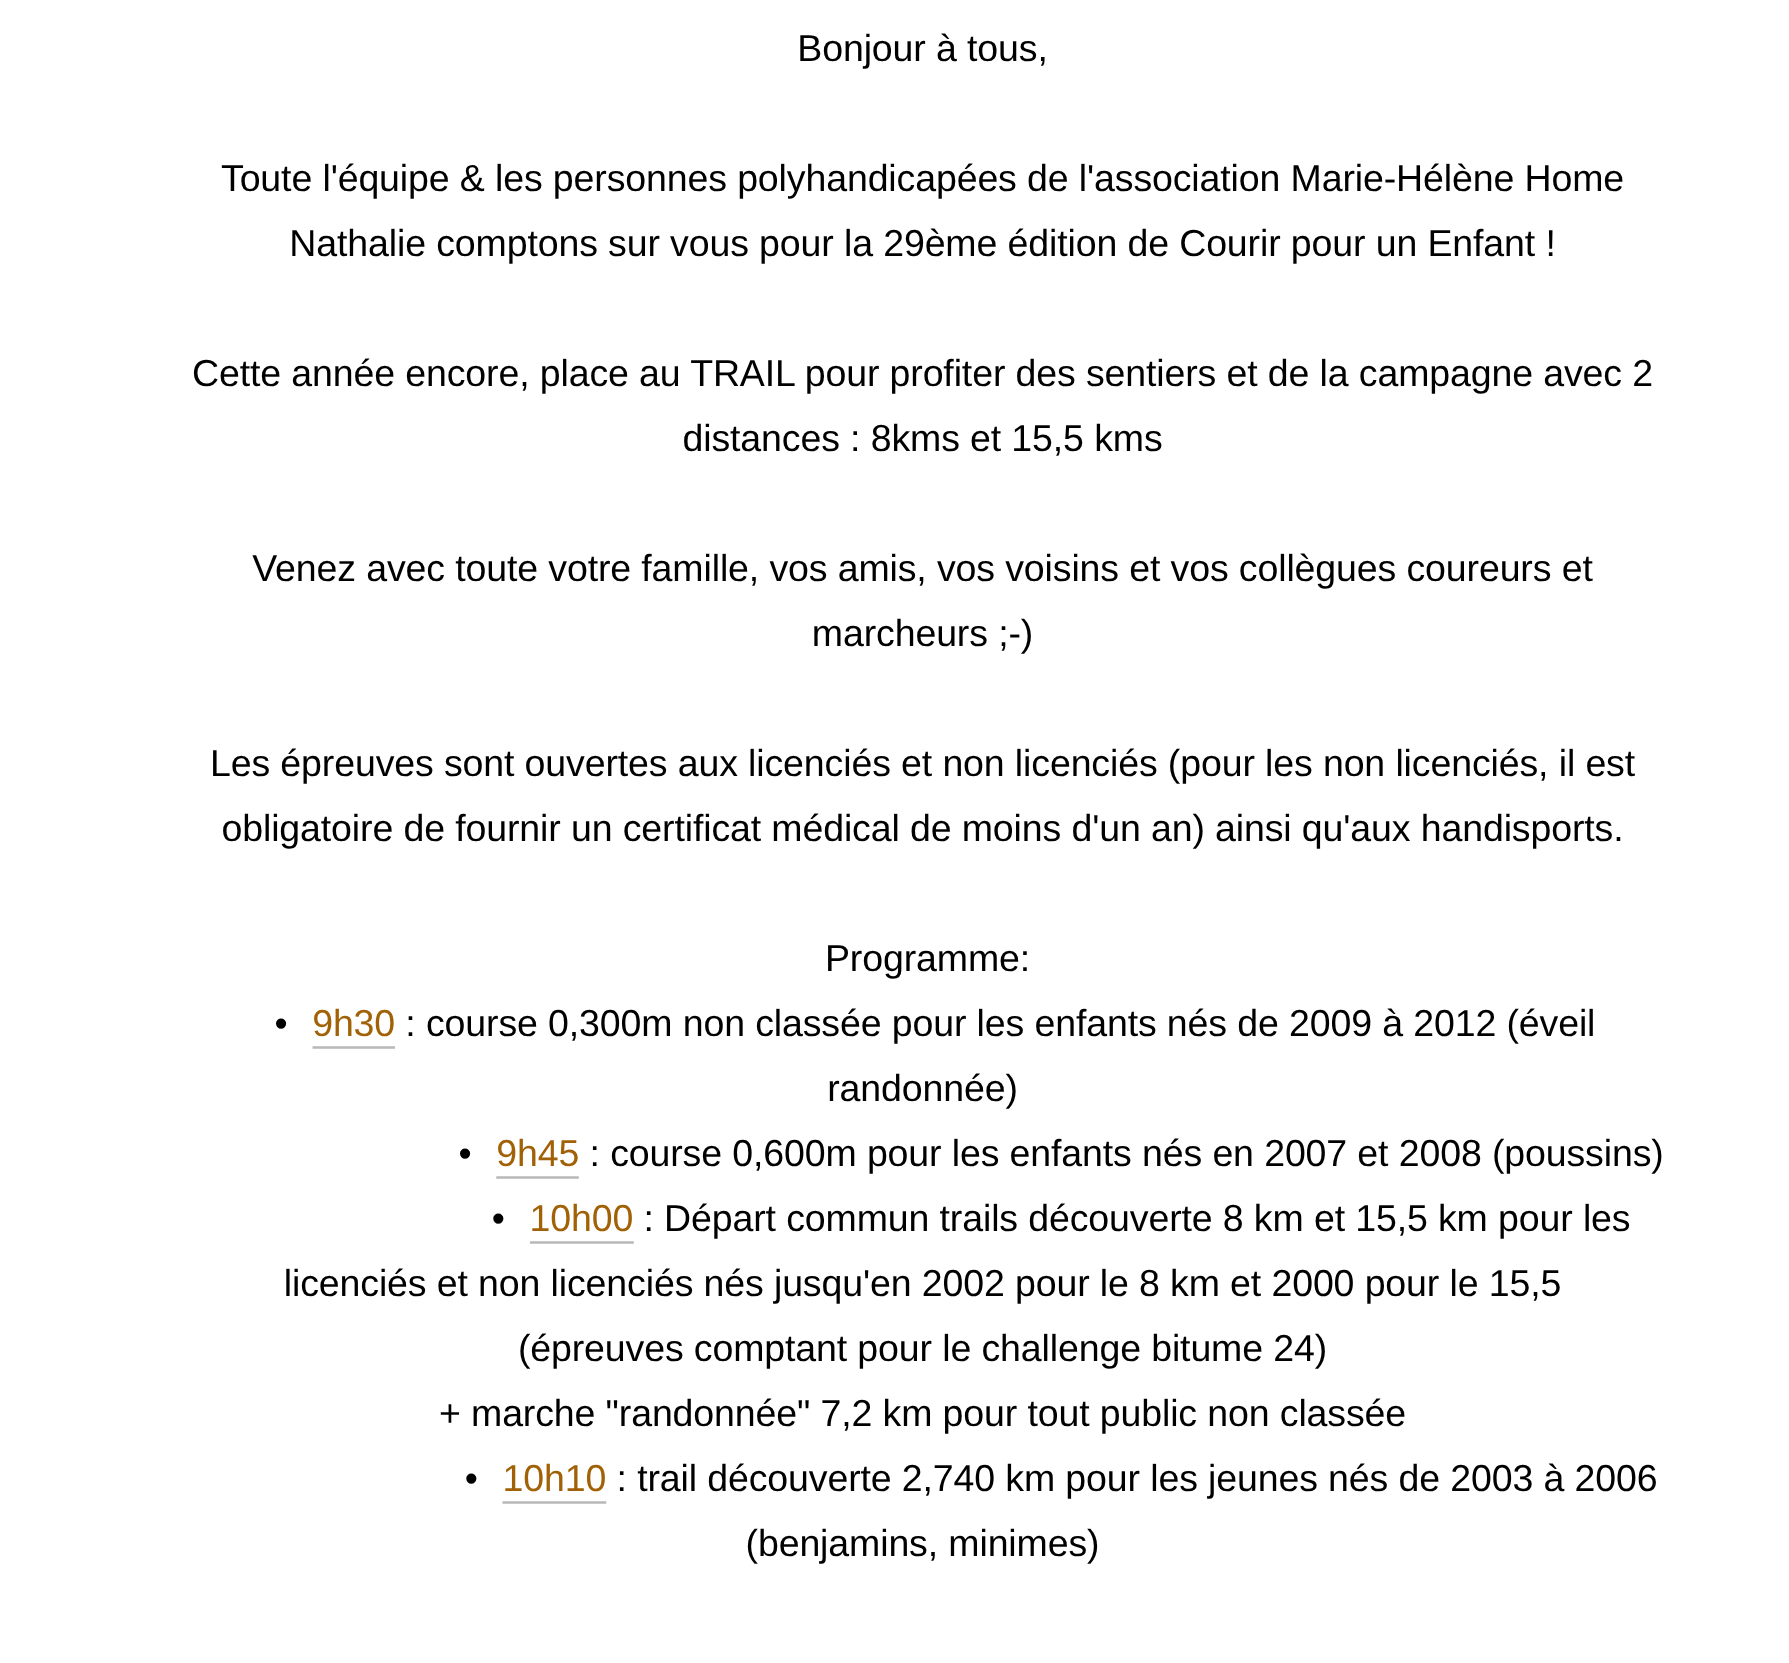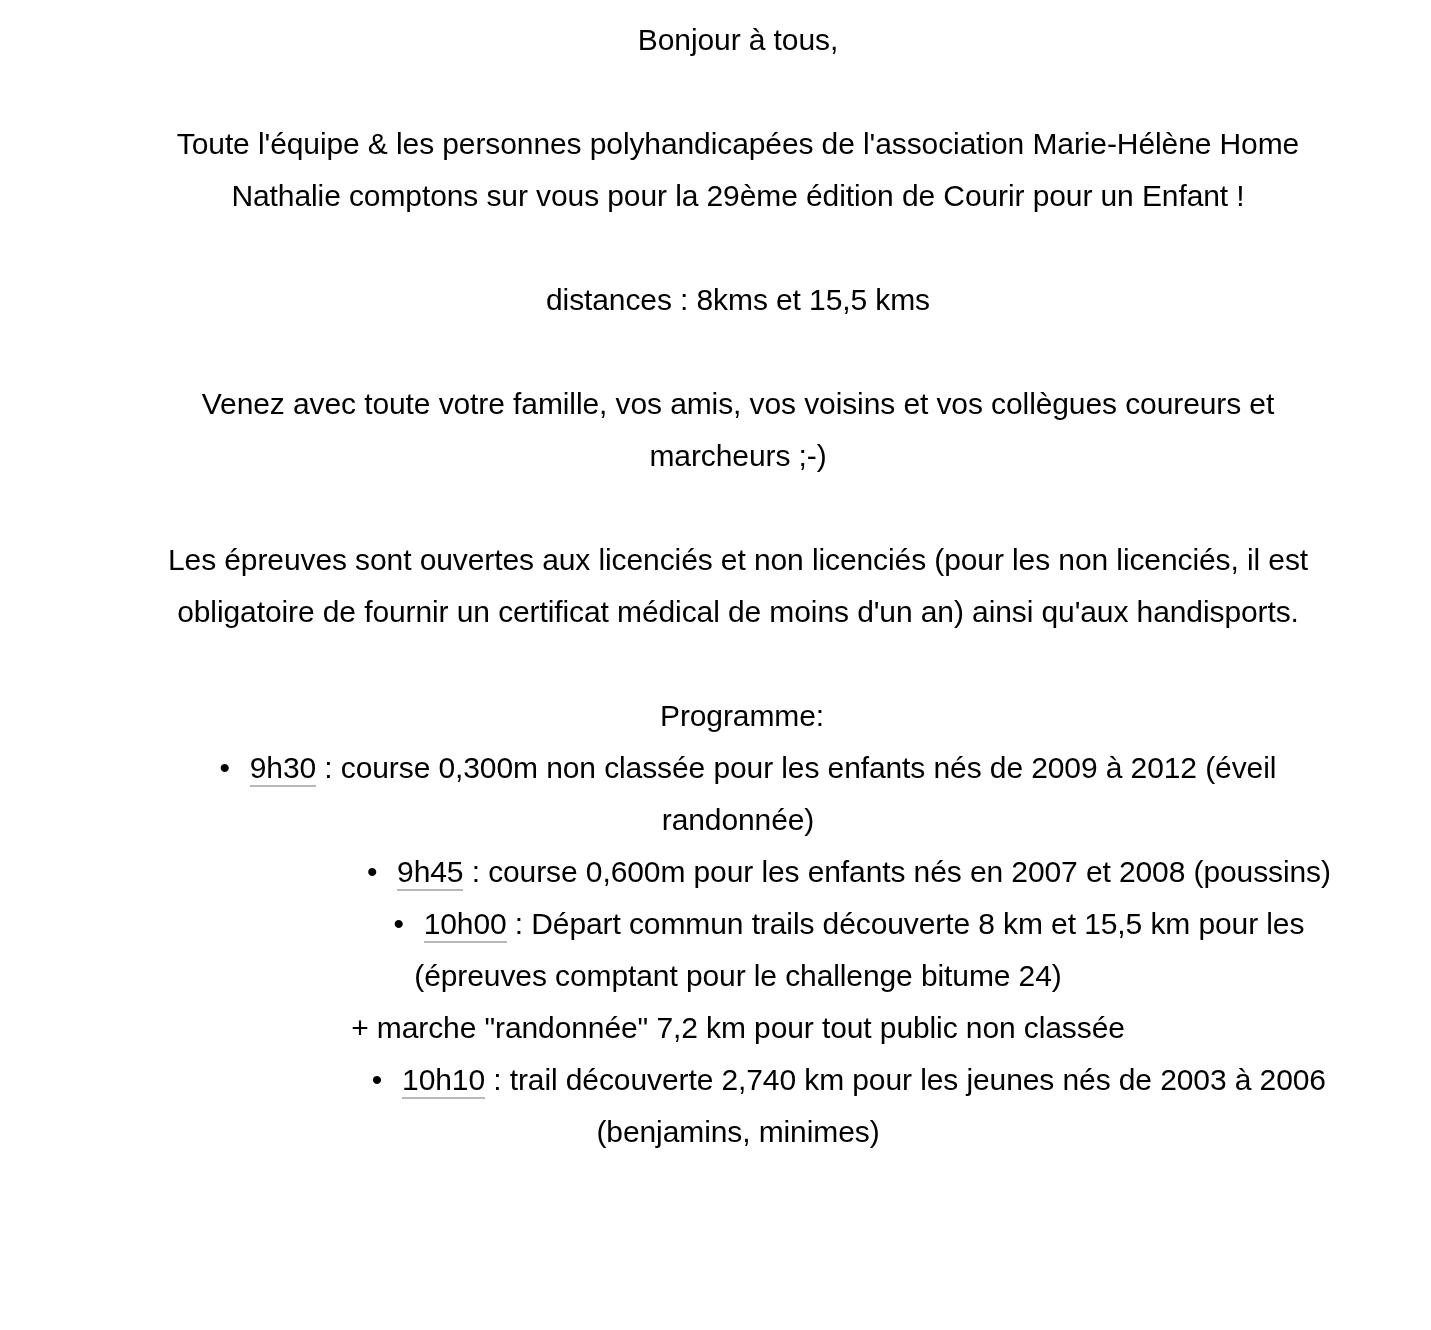--- a/index.html
+++ b/index.html
@@ -39,21 +39,21 @@
     }
     .bullet {
       display: inline-block;
       width: 50px;
       font-size: 30px;
     }
     .bullet-indent {
       padding-left: 202px;
     }
     .time-link {
-      color: #000000;
+      color: #a16207;
       text-decoration: none;
       border-bottom: 2px solid #b8b8b8;
       line-height: 1;
       padding-bottom: 1px;
       cursor: pointer;
     }
     .prog-title {
       padding-left: 8px;
     }
   </style>
@@ -62,20 +62,21 @@
 
 <div class="doc">
 
   <div class="line">Bonjour à tous,</div>
   <div class="blank"></div>
 
   <div class="line">Toute l'équipe &amp; les personnes polyhandicapées de l'association Marie-Hélène Home</div>
   <div class="line">Nathalie comptons sur vous pour la 29ème édition de Courir pour un Enfant !</div>
   <div class="blank"></div>
 
+  <div class="line">Cette année encore, place au TRAIL pour profiter des sentiers et de la campagne avec 2</div>
   <div class="line">distances : 8kms et 15,5 kms</div>
   <div class="blank"></div>
 
   <div class="line">Venez avec toute votre famille, vos amis, vos voisins et vos collègues coureurs et</div>
   <div class="line">marcheurs ;-)</div>
   <div class="blank"></div>
 
   <div class="line">Les épreuves sont ouvertes aux licenciés et non licenciés (pour les non licenciés, il est</div>
   <div class="line">obligatoire de fournir un certificat médical de moins d'un an) ainsi qu'aux handisports.</div>
   <div class="blank"></div>
@@ -87,20 +88,21 @@
   </div>
   <div class="line">randonnée)</div>
 
   <div class="bullet-line bullet-indent">
     <span class="bullet">•</span><a class="time-link">9h45</a><span> : course 0,600m pour les enfants nés en 2007 et 2008 (poussins)</span>
   </div>
 
   <div class="bullet-line bullet-indent">
     <span class="bullet">•</span><a class="time-link">10h00</a><span> : Départ commun trails découverte 8 km et 15,5 km pour les</span>
   </div>
+  <div class="line">licenciés et non licenciés nés jusqu'en 2002 pour le 8 km et 2000 pour le 15,5</div>
   <div class="line">(épreuves comptant pour le challenge bitume 24)</div>
   <div class="line">+ marche "randonnée" 7,2 km pour tout public non classée</div>
 
   <div class="bullet-line bullet-indent">
     <span class="bullet">•</span><a class="time-link">10h10</a><span> : trail découverte 2,740 km pour les jeunes nés de 2003 à 2006</span>
   </div>
   <div class="line">(benjamins, minimes)</div>
 
 </div>
 

